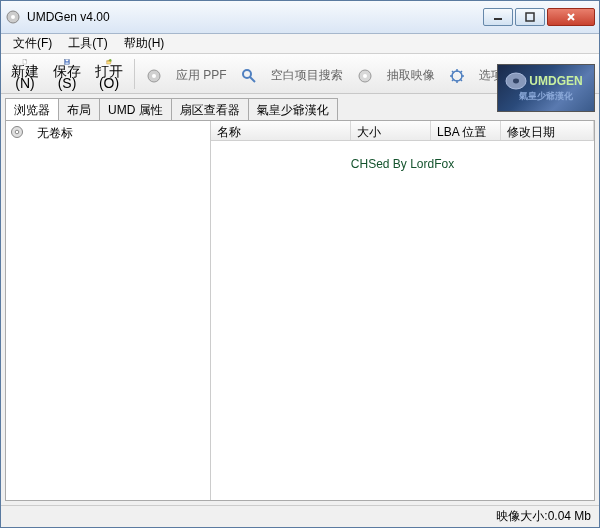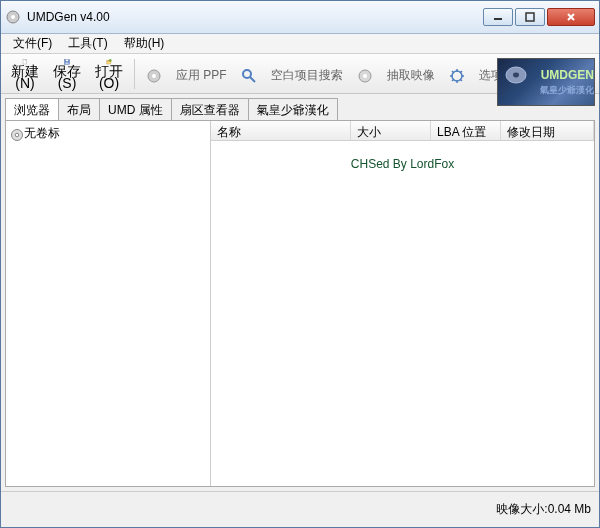--- a/index.html
+++ b/index.html
@@ -13,35 +13,35 @@
 .win-btn.close { background: linear-gradient(#e97f6d,#c8422f); border-color: #9a2a1a; width: 48px; }
 .menubar { height: 20px; background: #f4f4f4; display: flex; align-items: center; padding: 0 4px; gap: 0; border-bottom: 1px solid #d0d0d0; }
 .menu-item { padding: 2px 8px; }
 .toolbar { height: 40px; background: linear-gradient(#fdfdfd,#eaeaea); display: flex; align-items: center; padding: 2px 4px; gap: 2px; border-bottom: 1px solid #c8c8c8; position: relative; }
 .tbtn { display: flex; flex-direction: column; align-items: center; justify-content: center; padding: 2px 4px; min-width: 36px; height: 36px; border: 1px solid transparent; border-radius: 2px; }
 .tbtn .lbl { font-size: 14px; line-height: 12px; text-align: center; white-space: pre; }
 .tbtn.big { min-width: 40px; }
 .tbtn-row { display: flex; align-items: flex-end; gap: 14px; padding: 2px 6px; height: 24px; }
 .tbtn-row .lbl { font-size: 12px; color: #666; }
 .sep { width: 1px; height: 30px; background: #ccc; margin: 0 3px; }
-.logo { position: absolute; right: 4px; top: 4px; width: 98px; height: 48px; background: linear-gradient(135deg,#1a2a4a 0%,#2a4a7a 40%,#5a7ab0 70%,#3a5a8a 100%); border: 1px solid #555; display: flex; flex-direction: column; align-items: flex-end; justify-content: center; color: #c8f0a0; font-weight: bold; font-size: 13px; overflow: hidden; }
+.logo { position: absolute; right: 4px; top: 10px; width: 98px; height: 48px; background: linear-gradient(135deg,#1a2a4a 0%,#2a4a7a 40%,#5a7ab0 70%,#3a5a8a 100%); border: 1px solid #555; display: flex; flex-direction: column; align-items: center; justify-content: center; color: #c8f0a0; font-weight: bold; font-size: 13px; overflow: hidden; }
 .logo .sub { font-size: 9px; color: #8aa8d8; margin-top: 2px; }
 .tabs-area { display: flex; flex-direction: column; flex: 1; padding: 4px; }
 .tabstrip { display: flex; height: 22px; }
 .tab { padding: 3px 8px; background: #f0f0f0; border: 1px solid #aaa; border-bottom: none; margin-right: -1px; font-size: 12px; }
 .tab.active { background: #fff; position: relative; z-index: 2; }
 .tab-body { flex: 1; display: flex; border: 1px solid #aaa; background: #fff; }
 .tree-pane { width: 205px; border-right: 1px solid #ccc; background: #fff; padding: 4px; }
-.tree-item { display: flex; align-items: flex-end; gap: 0; }
+.tree-item { display: flex; align-items: flex-start; gap: 13px; }
 .list-pane { flex: 1; display: flex; flex-direction: column; }
 .list-header { height: 20px; display: flex; background: linear-gradient(#fdfdfd,#ececec); border-bottom: 1px solid #d0d0d0; }
 .col { padding: 3px 6px; border-right: 1px solid #d8d8d8; font-size: 12px; }
 .list-body { flex: 1; position: relative; }
 .credit { position: absolute; top: 16px; left: 50%; transform: translateX(-50%); color: #14532d; font-size: 12px; }
-.statusbar { height: 36px; background: #f0f0f0; border-top: 1px solid #ccc; display: flex; align-items: center; justify-content: flex-end; padding: 0 8px; font-size: 12px; }
+.statusbar { height: 22px; background: #f0f0f0; border-top: 1px solid #ccc; display: flex; align-items: center; justify-content: flex-end; padding: 0 8px; font-size: 12px; }
 svg { display: block; }
 </style>
 </head>
 <body>
 
 <div class="window">
 
   <div class="titlebar">
     <span class="title-icon">
       <svg width="16" height="16" viewBox="0 0 16 16">

